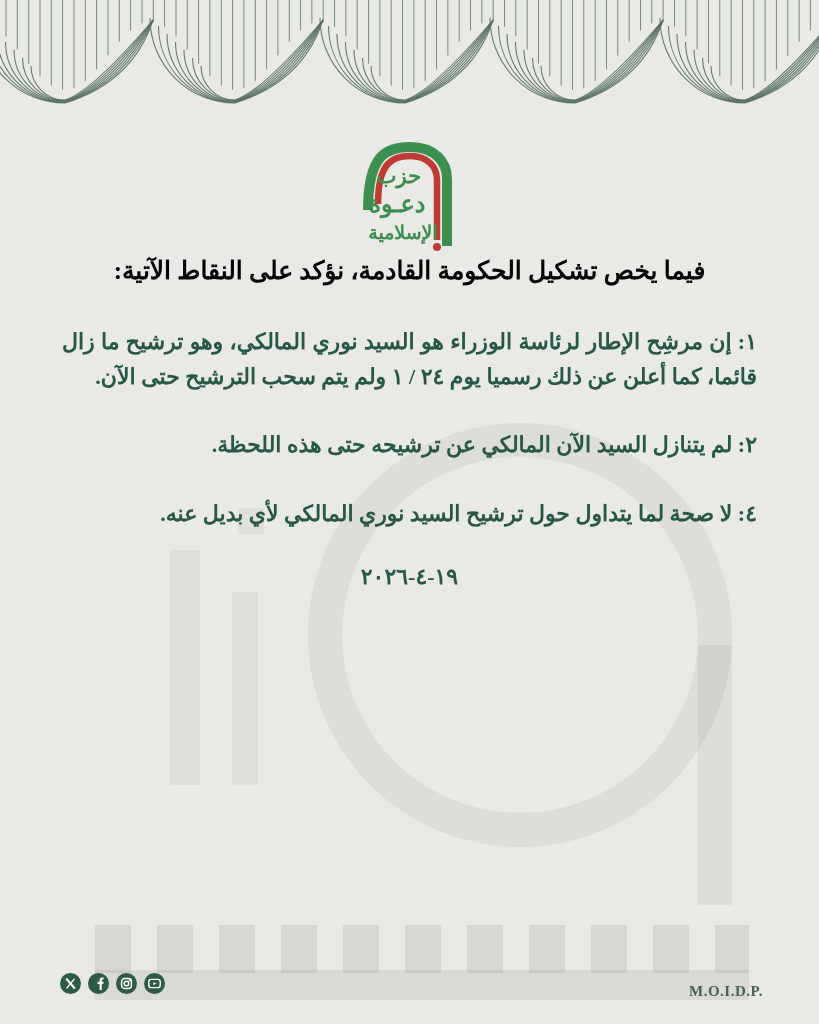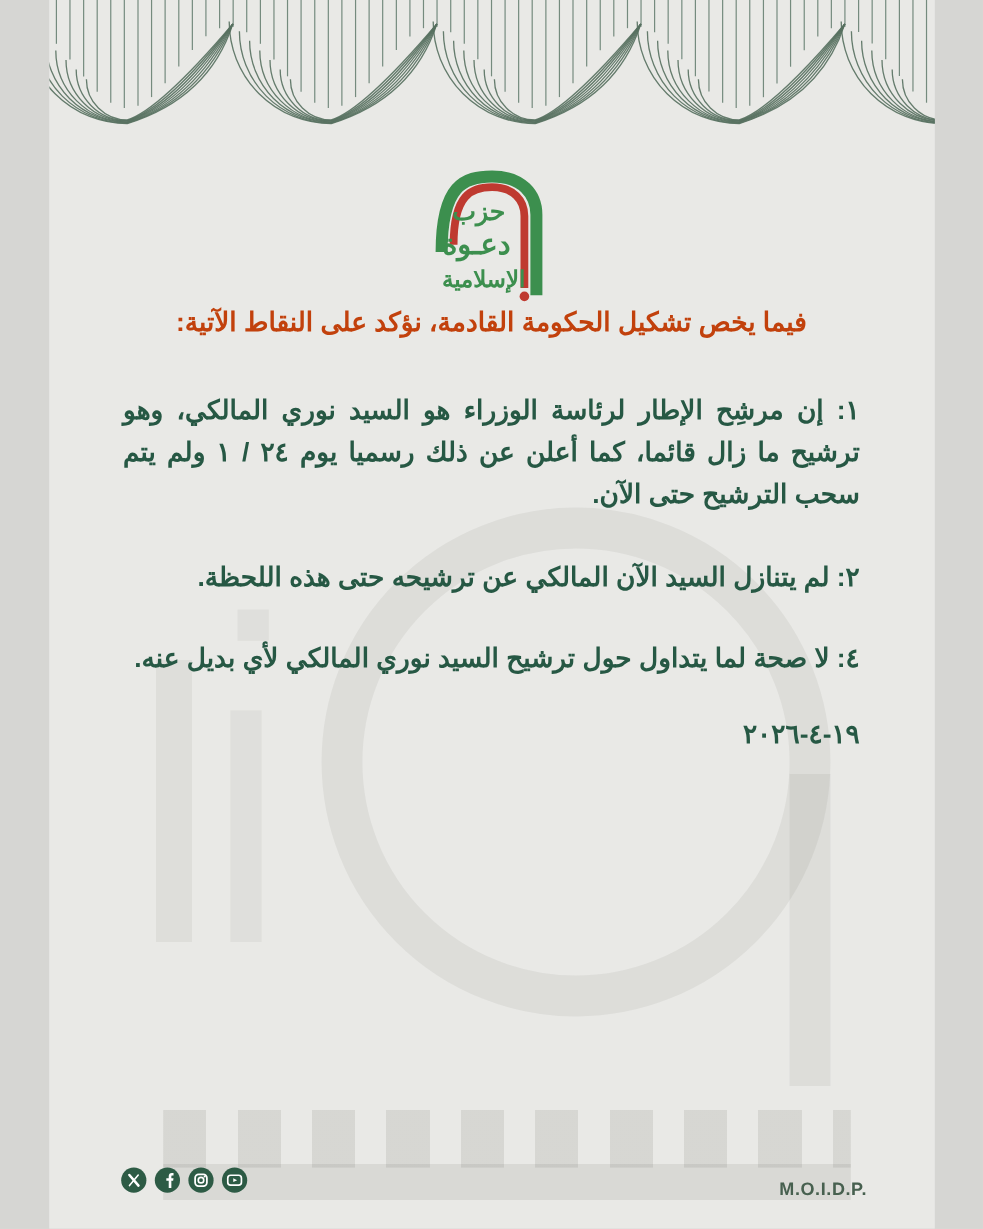--- a/index.html
+++ b/index.html
@@ -1,48 +1,48 @@
 <!DOCTYPE html>
 <html lang="ar"><head>
 <meta charset="utf-8">
 <style>
   html,body{margin:0;padding:0;background:#d6d6d3;}
   .page{
-    width:738px;height:1024px;position:relative;overflow:hidden;
+    width:819px;height:1024px;position:relative;overflow:hidden;
     background:#e9e9e6;direction:rtl;
-    font-family:Liberation Sans, sans-serif;margin:0 auto;
+    font-family:Liberation Serif, serif;margin:0 auto;
   }
   
   .arches{position:absolute;top:0;left:0;}
   
   .watermark{position:absolute;inset:0;pointer-events:none;}
   .wm-teeth{
     position:absolute;left:95px;right:70px;top:925px;height:48px;
     background:repeating-linear-gradient(90deg,
       rgba(120,120,110,.16) 0 36px, rgba(120,120,110,0) 36px 62px);
   }
   .wm-base{
     position:absolute;left:95px;right:70px;top:970px;height:30px;
     background:rgba(120,120,110,.14);
   }
   
   .logo{position:absolute;top:134px;left:0;right:0;display:flex;justify-content:center;}
   
   .headline{
     position:absolute;top:256px;left:0;right:0;margin:0;
-    text-align:center;font-size:22px;font-weight:700;color:#c2410c;
+    text-align:center;font-size:25px;font-weight:700;color:#000000;
   }
   
   .content{position:absolute;top:324px;right:62px;left:62px;}
   .point{
     margin:0 0 33px;font-size:22px;font-weight:700;color:#265844;
     line-height:1.6;text-align:justify;
   }
   .date{
-    font-size:22px;font-weight:700;color:#265844;margin-top:4px;
+    text-align:center;font-size:22px;font-weight:700;color:#265844;margin-top:4px;
   }
   
   .social{position:absolute;left:60px;bottom:30px;display:flex;gap:7px;direction:ltr;}
   .sicon{
     width:21px;height:21px;border-radius:50%;background:#2d5b45;
     display:flex;align-items:center;justify-content:center;cursor:pointer;
   }
   .sicon svg{display:block;}
   .brand-abbr{
     position:absolute;right:56px;bottom:24px;direction:ltr;

